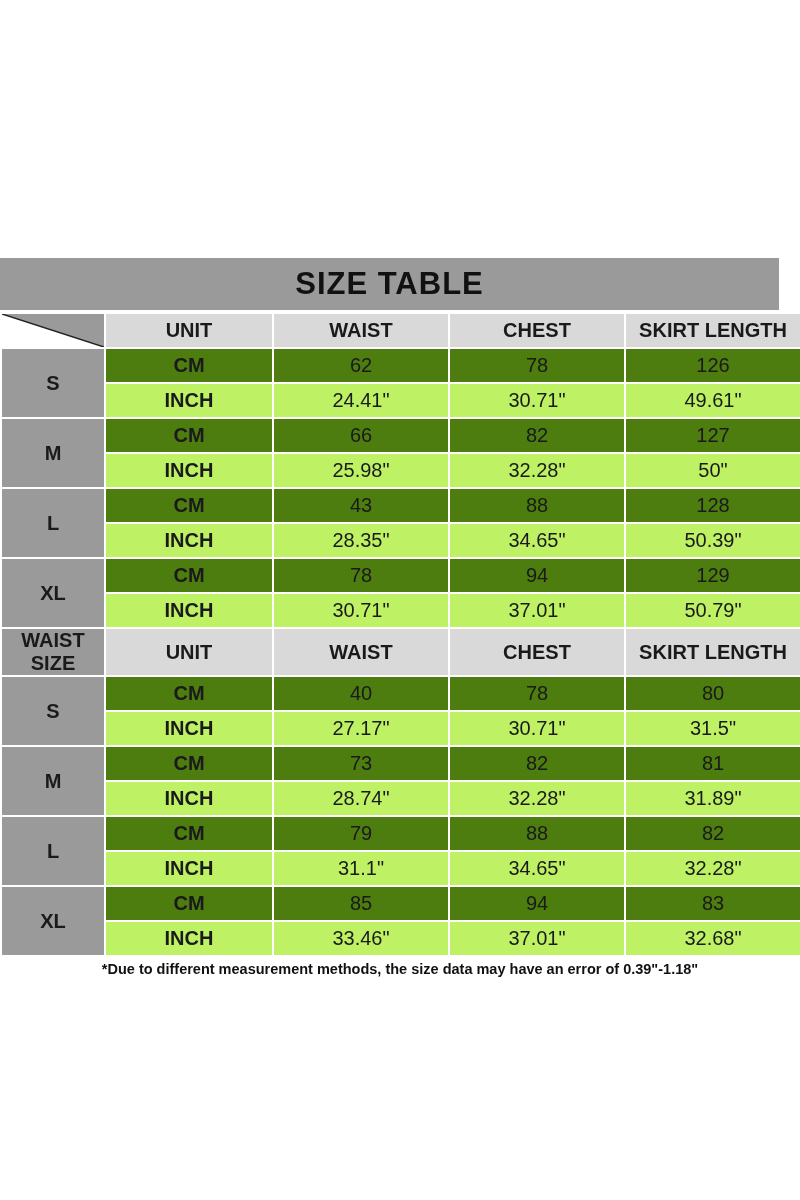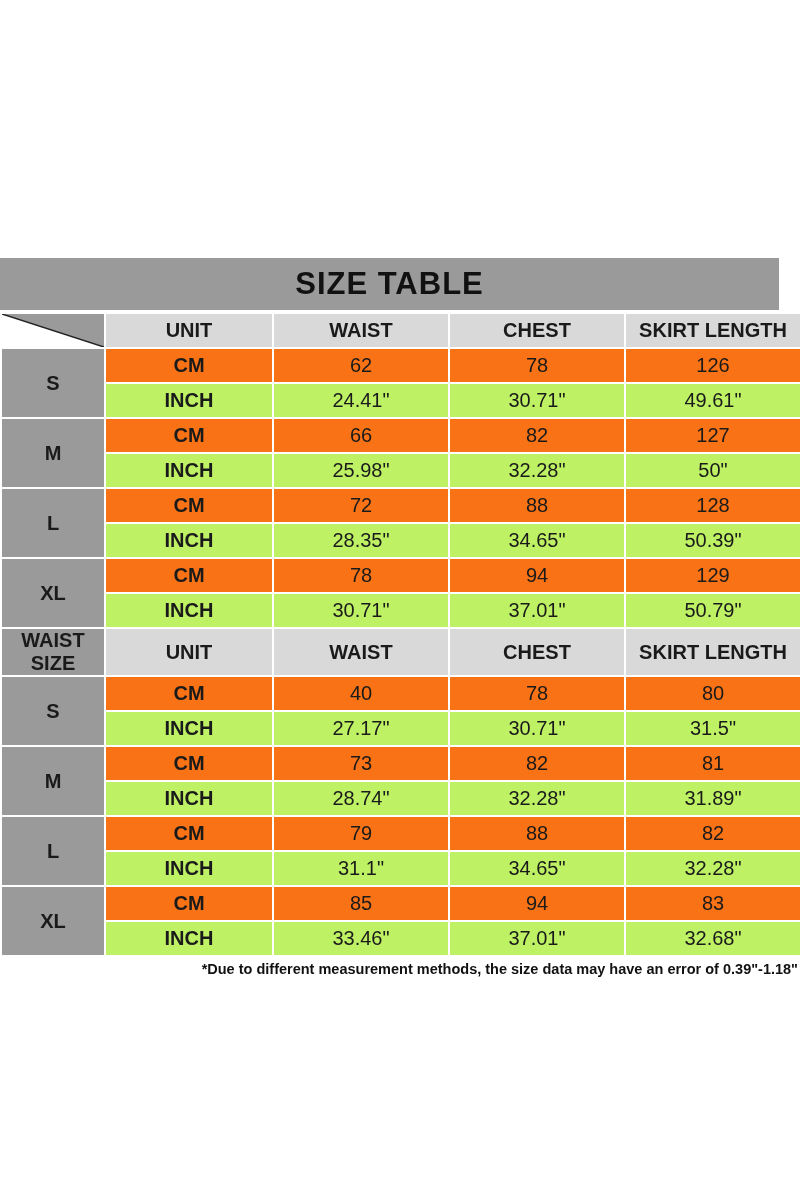--- a/index.html
+++ b/index.html
@@ -51,21 +51,21 @@
     height: 33px;
     padding: 0;
   }
 
   
   col.c-size   { width: 104px; }
   col.c-unit   { width: 168px; }
   col.c-waist  { width: 176px; }
   col.c-chest  { width: 176px; }
   col.c-skirt  { width: 176px; }
-  .tone-light  { background: #f97316; }
+  .tone-light  { background: #4d7c0f; }
   .tone-mid    { background: #bef264; }
 
   .header-cell {
     font-size: 22px;
     font-weight: bold;
     background: #d9d9d9;
     margin-left: 20px;
   }
   .lining-cell {
     font-size: 15px;
@@ -98,21 +98,21 @@
   }
 
   .footnote {
     width: 800px;
     background: #ffffff;
     font-size: 14.5px;
     font-weight: bold;
     color: #111111;
     padding: 4px 2px 0 2px;
     box-sizing: border-box;
-    text-align: right;
+    text-align: center;
     white-space: nowrap;
   }
 </style>
 </head>
 <body>
 
 <div id="sheet">
 
   <div class="title-bar">
     <div class="title-text">SIZE TABLE</div>
@@ -166,21 +166,21 @@
       <tr>
         <td class="unit-cell tone-mid">INCH</td>
         <td class="val-cell tone-mid">25.98"</td>
         <td class="val-cell tone-mid">32.28"</td>
         <td class="val-cell tone-mid">50"</td>
       </tr>
 
       <tr>
         <td class="size-cell" rowspan="2">L</td>
         <td class="unit-cell tone-light">CM</td>
-        <td class="val-cell tone-light">72</td>
+        <td class="val-cell tone-light">43</td>
         <td class="val-cell tone-light">88</td>
         <td class="val-cell tone-light">128</td>
       </tr>
       <tr>
         <td class="unit-cell tone-mid">INCH</td>
         <td class="val-cell tone-mid">28.35"</td>
         <td class="val-cell tone-mid">34.65"</td>
         <td class="val-cell tone-mid">50.39"</td>
       </tr>
 

